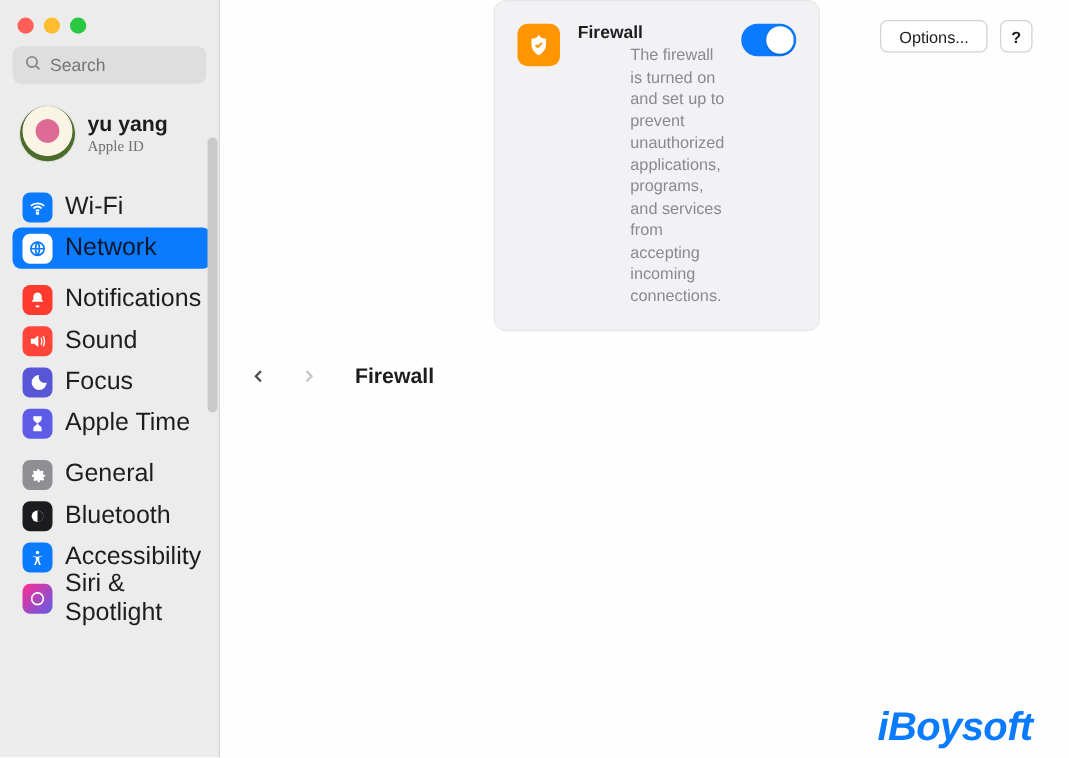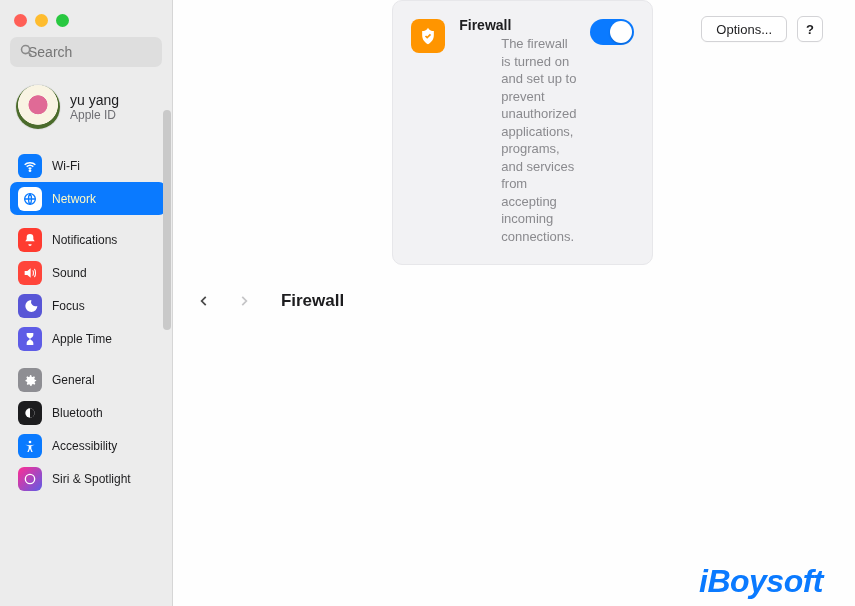--- a/index.html
+++ b/index.html
@@ -34,21 +34,21 @@
 .tl.yellow { background: #febc2e; }
 .tl.green { background: #28c840; }
 
 .search-wrap { padding: 0 10px 10px 10px; }
 .search {
   width: 100%;
   height: 30px;
   background: #dedede;
   border: none;
   border-radius: 7px;
-  padding: 0 10px 0 18px;
+  padding: 0 10px 0 30px;
   font-size: 14px;
   color: #555;
   outline: none;
 }
 .search-row { position: relative; }
 .search-row .mag {
   position: absolute;
   left: 9px;
   top: 50%;
   transform: translateY(-50%);
@@ -76,35 +76,35 @@
   align-items: center;
   gap: 10px;
   padding: 8px 6px 12px 6px;
 }
 .avatar {
   width: 44px; height: 44px;
   border-radius: 50%;
   background: radial-gradient(circle at 50% 45%, #e06a96 0 28%, #f9f4e3 30% 60%, #4b6b2b 62% 100%);
   box-shadow: 0 0 0 1px rgba(0,0,0,.05);
 }
-.account-text .name { font-size: 14px; font-weight: 400; }
-.account-text .sub { font-size: 12px; color: #6e6e73; }
+.account-text .name { font-size: 17px; font-weight: 700; }
+.account-text .sub { font-size: 12px; color: #6e6e73; font-family: Liberation Serif, serif; }
 
 .section { padding-top: 8px; }
 .item {
   display: flex;
   align-items: center;
   gap: 10px;
   height: 33px;
   padding: 0 8px;
   border-radius: 7px;
   cursor: default;
-  font-size: 12px;
-}
-.item.selected { background: #0a7aff; color: #fef9c3; }
+  font-size: 20px;
+}
+.item.selected { background: #0a7aff; color: #0f172a; }
 .item .ico {
   width: 24px; height: 24px;
   border-radius: 6px;
   display: flex; align-items: center; justify-content: center;
   flex-shrink: 0;
 }
 .item .ico svg { width: 16px; height: 16px; }
 .ico.blue { background: #0a7aff; }
 .ico.red  { background: #ff3b30; }
 .ico.darkred { background: #ff453a; }

